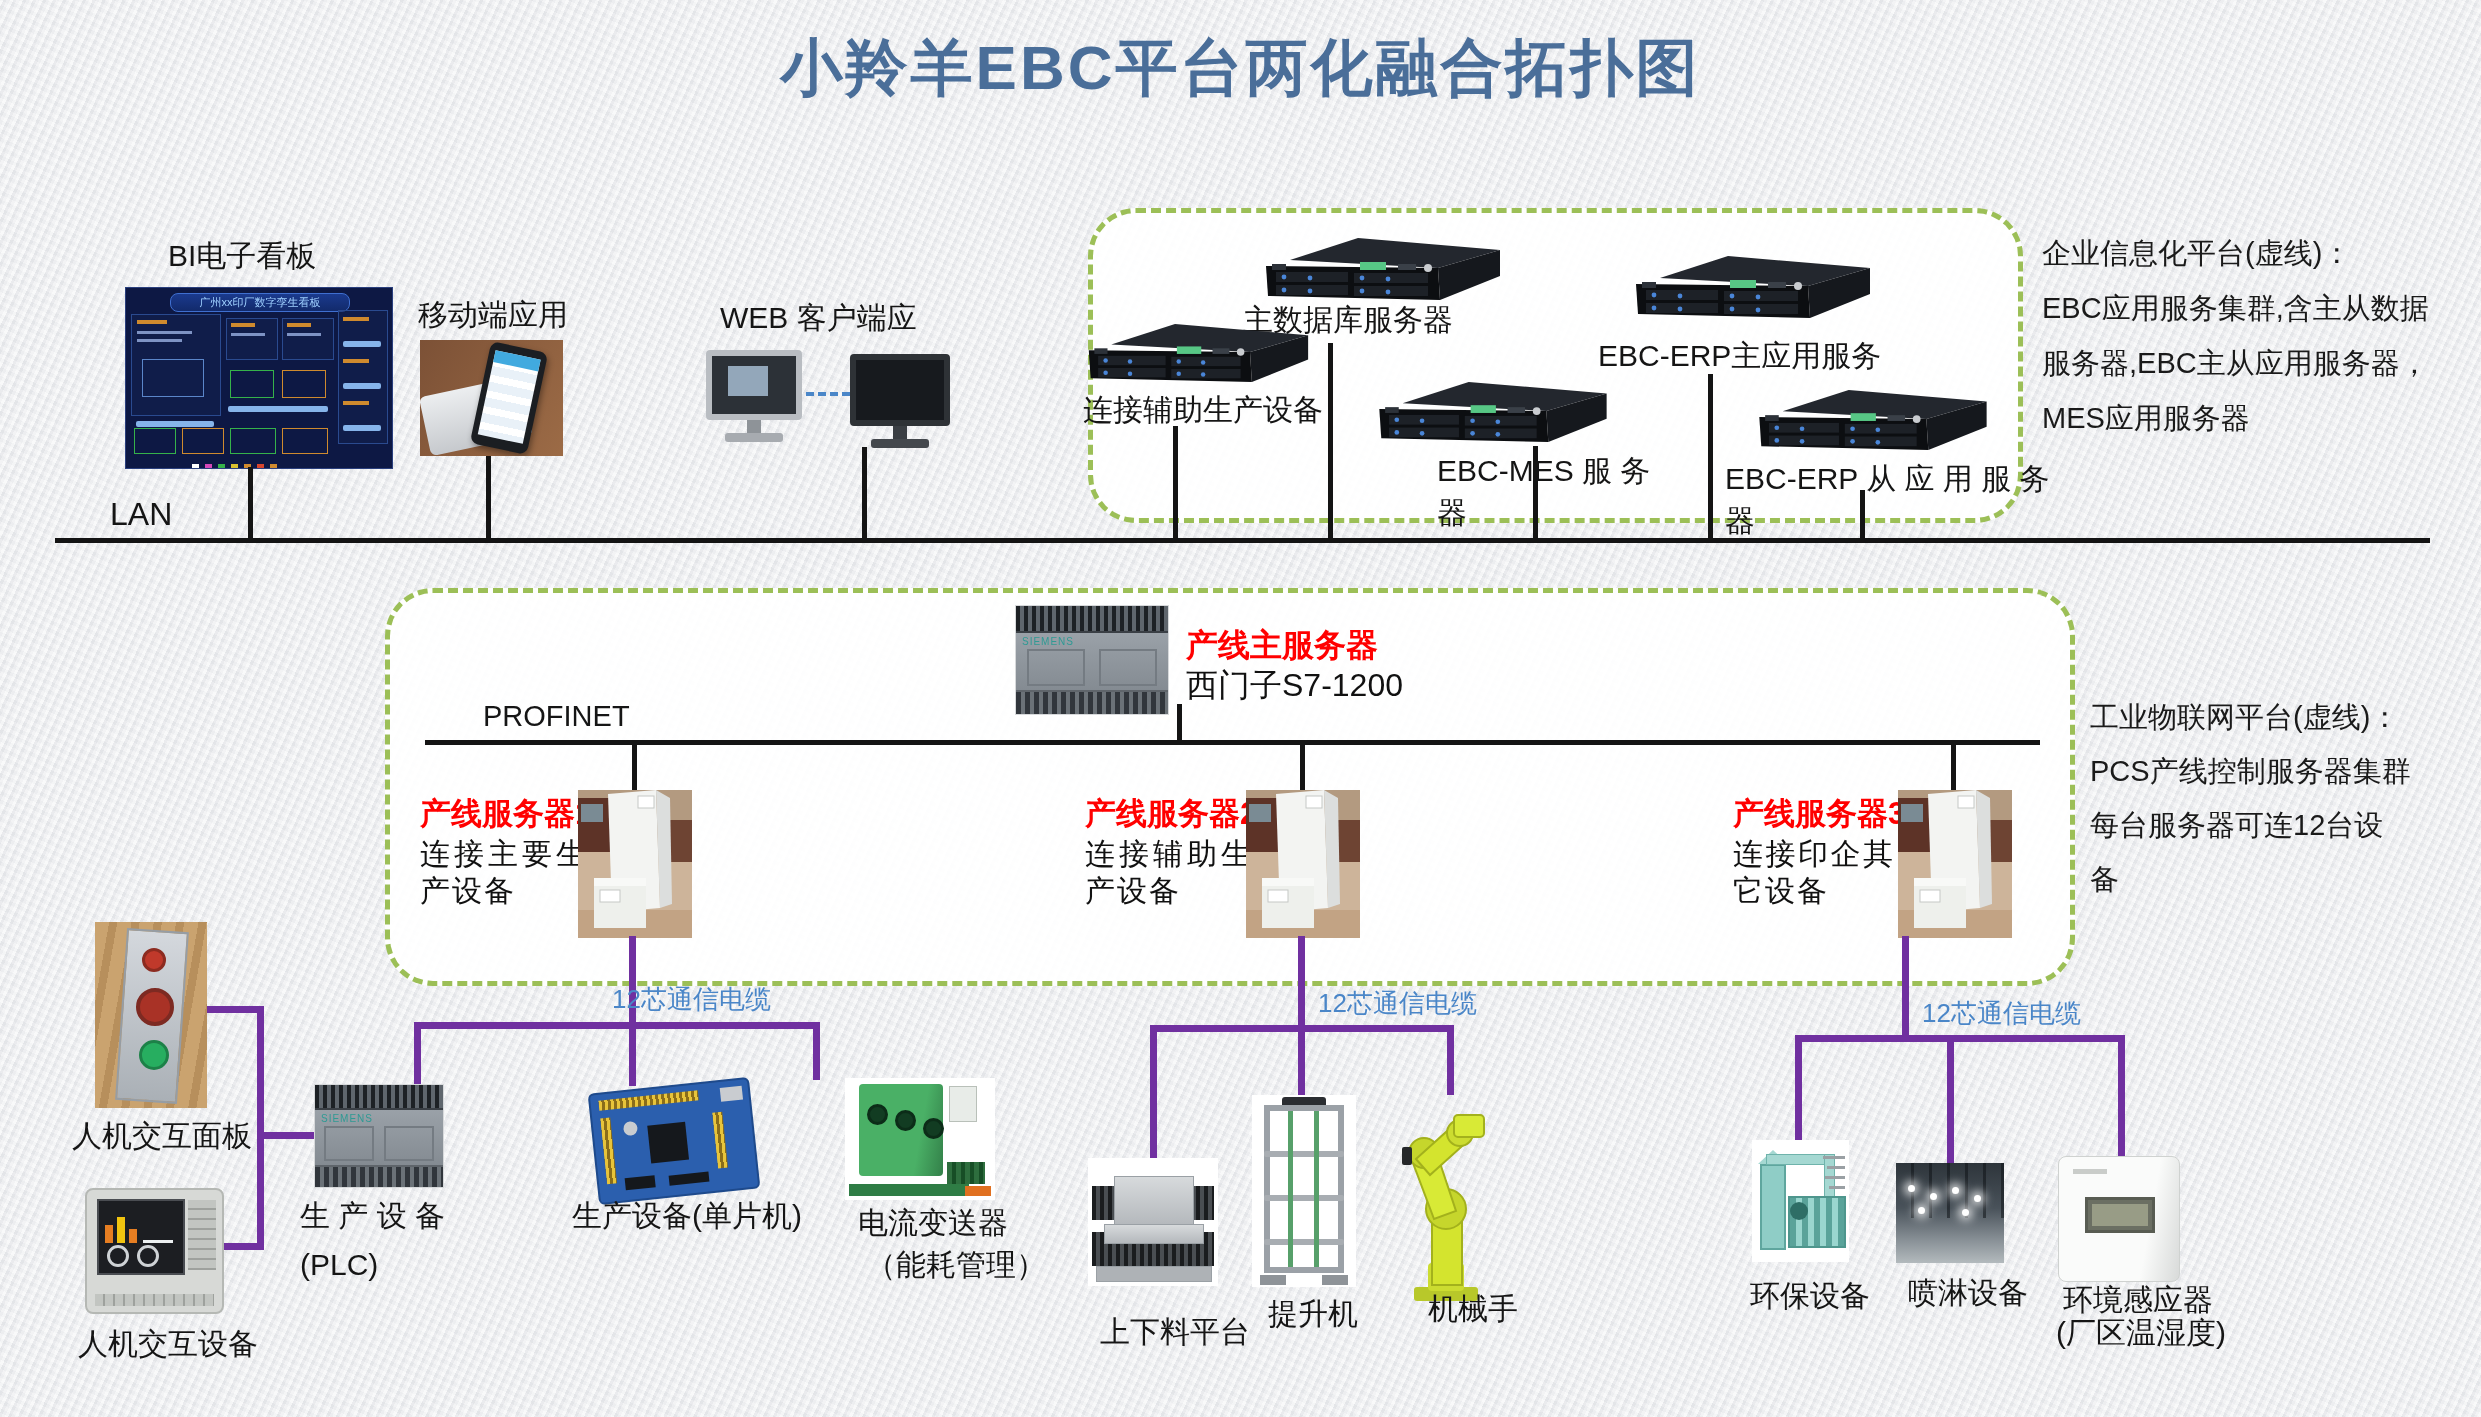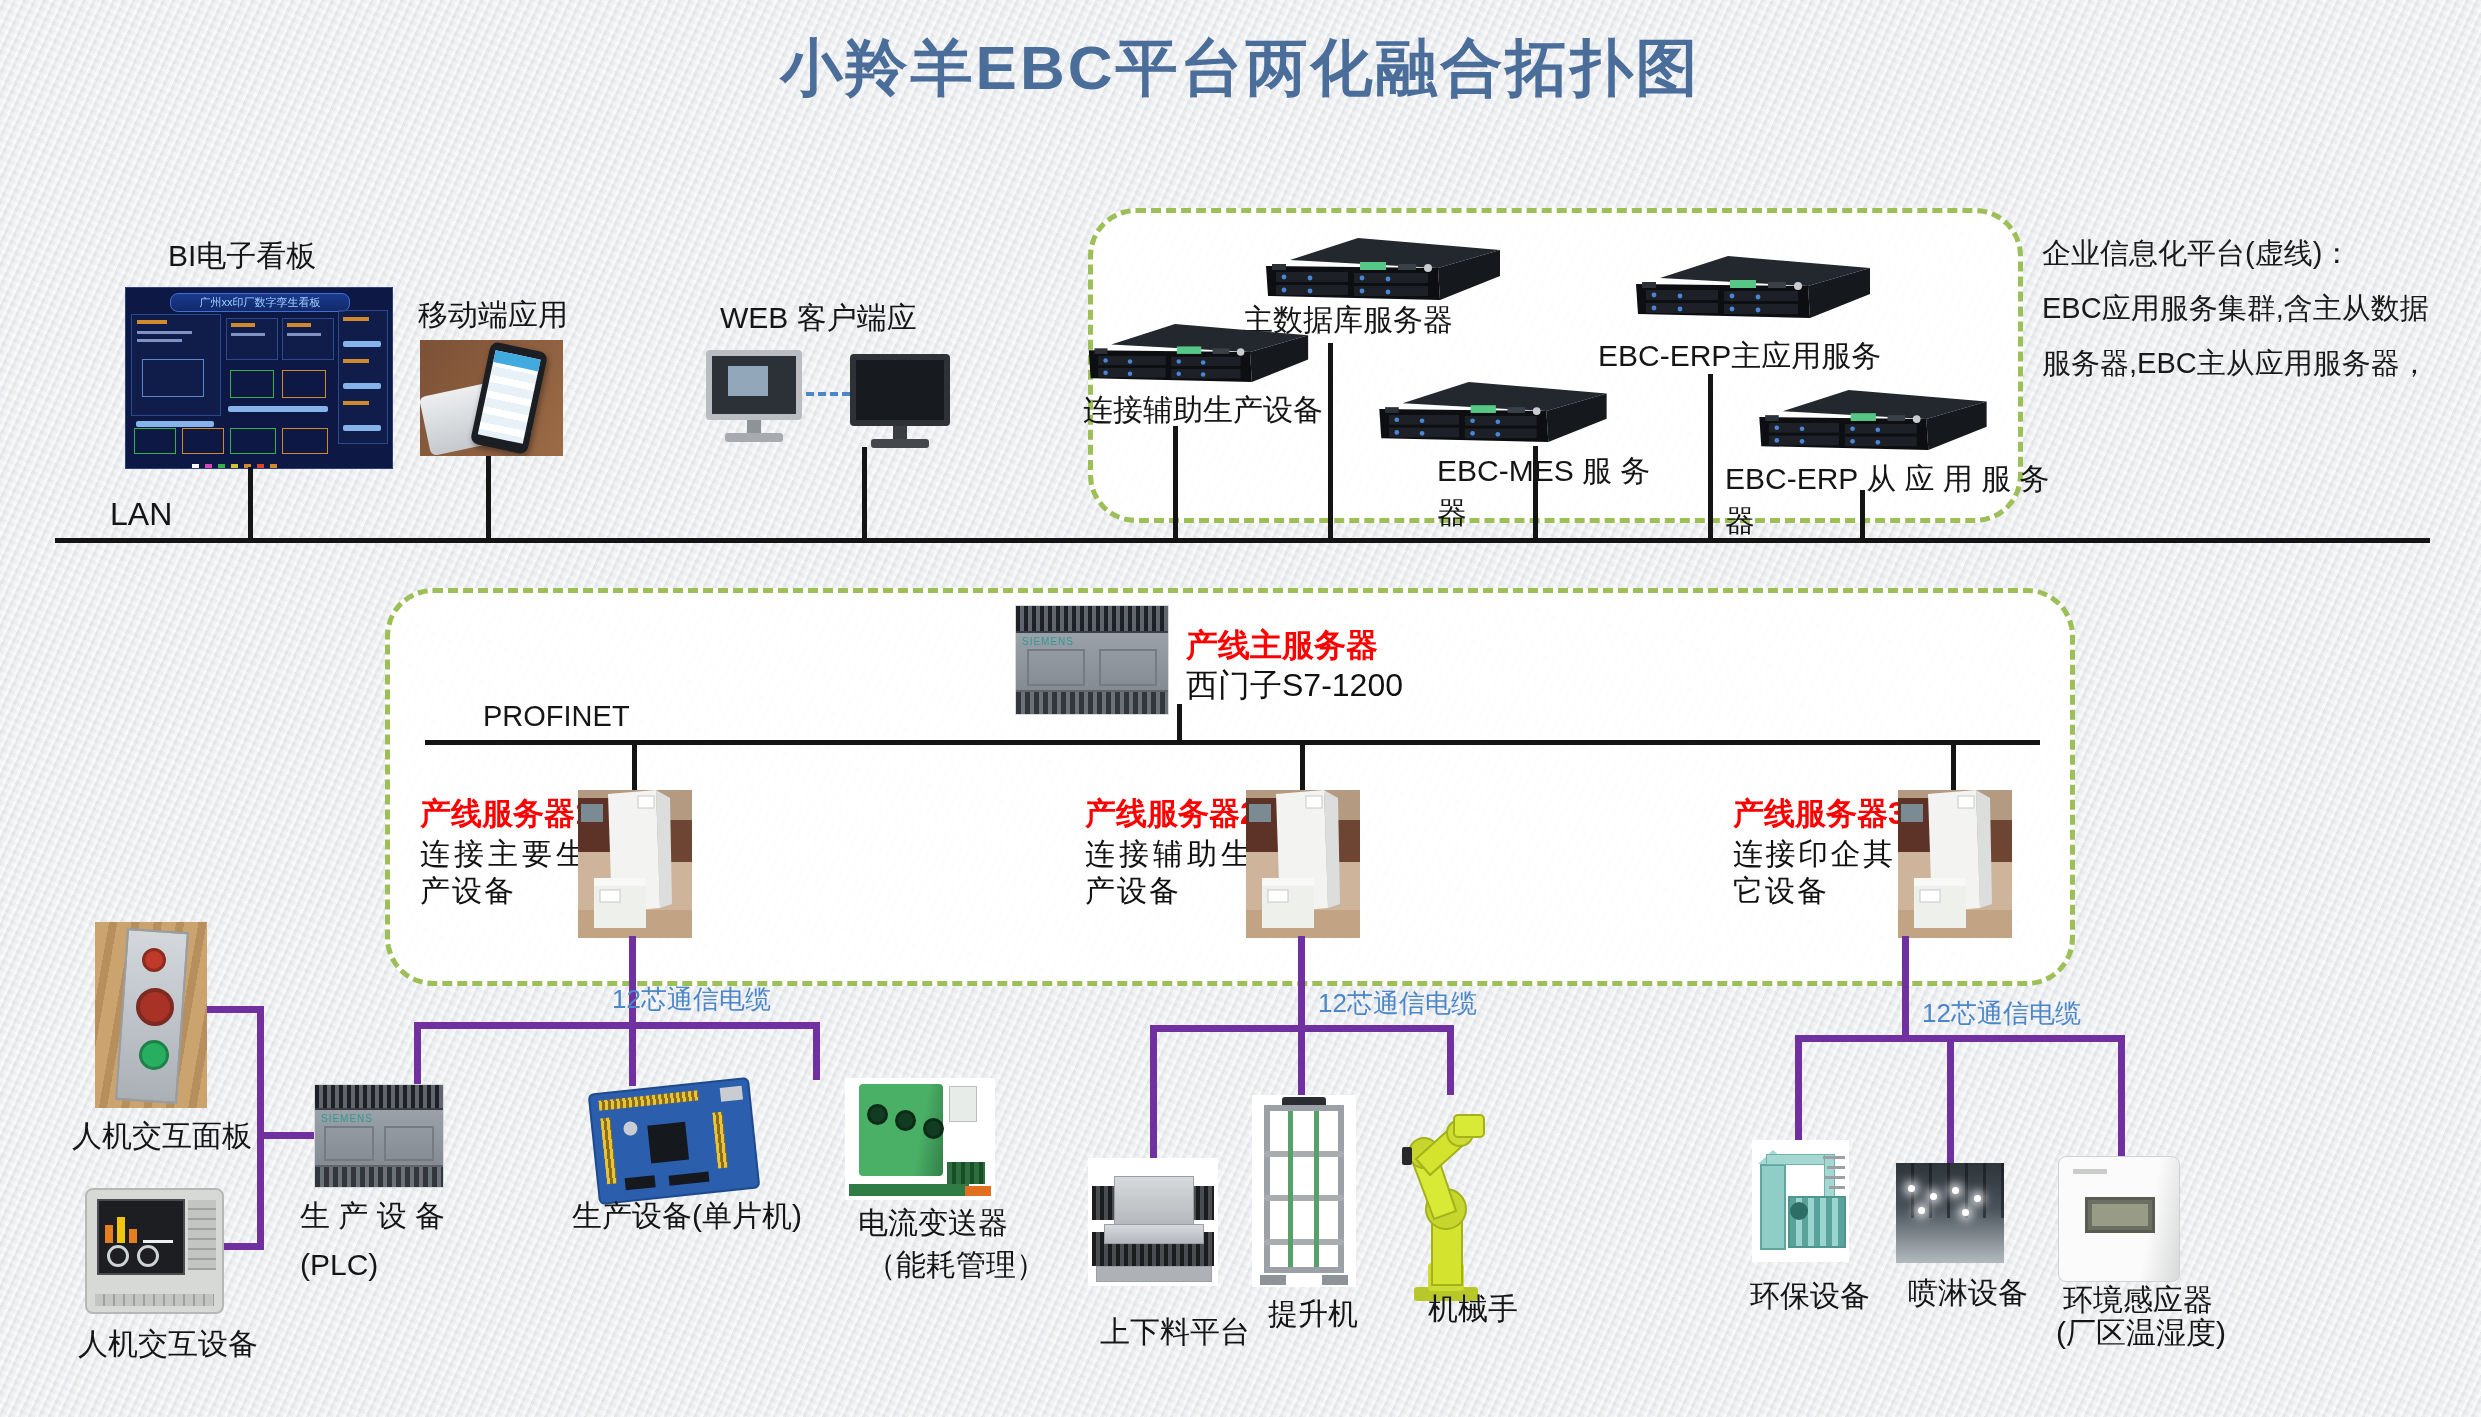--- a/index.html
+++ b/index.html
@@ -277,20 +277,21 @@
     </svg>
   <div class="srv-lbl" style="left:1725px;top:458px">
     <span>EBC-ERP 从 应 用 服 务</span>
     <span>器</span>
   </div>
 
   <div class="note" style="left:2042px;top:226px">
     <div>企业信息化平台(虚线)：</div>
     <div>EBC应用服务集群,含主从数据</div>
     <div>服务器,EBC主从应用服务器，</div>
+    <div>MES应用服务器</div>
   </div>
 
   <div class="lbl" style="left:110px;top:496px;font-size:32px">LAN</div>
   <div class="wire" style="left:55px;top:538px;width:2375px;height:5px"></div>
 
   <div class="wire" style="left:248px;top:467px;width:5px;height:71px"></div>
   <div class="wire" style="left:486px;top:456px;width:5px;height:82px"></div>
   <div class="wire" style="left:862px;top:447px;width:5px;height:91px"></div>
   <div class="wire" style="left:1173px;top:426px;width:5px;height:112px"></div>
   <div class="wire" style="left:1328px;top:343px;width:5px;height:195px"></div>
@@ -334,20 +335,26 @@
 
   <div class="wire" style="left:1951px;top:745px;width:5px;height:47px"></div>
   <div class="abs" style="left:1733px;top:793px;width:162px">
     <div class="lname">产线服务器3</div>
     <div class="ldesc">连接印企其它设备</div>
   </div>
   <svg class="svgimg" style="left:1898px;top:790px;width:114px;height:148px">
       <use href="#cabinet"></use>
     </svg>
 
+  <div class="note" style="left:2090px;top:690px;line-height:54px">
+    <div>工业物联网平台(虚线)：</div>
+    <div>PCS产线控制服务器集群</div>
+    <div>每台服务器可连12台设</div>
+    <div>备</div>
+  </div>
 
   <div class="pwire" style="left:629px;top:936px;width:7px;height:88px"></div>
   <div class="pwire" style="left:414px;top:1022px;width:406px;height:7px"></div>
   <div class="pwire" style="left:414px;top:1022px;width:7px;height:64px"></div>
   <div class="pwire" style="left:629px;top:1029px;width:7px;height:57px"></div>
   <div class="pwire" style="left:813px;top:1022px;width:7px;height:58px"></div>
   <div class="cable-lbl" style="left:612px;top:982px">12芯通信电缆</div>
 
   <div class="pwire" style="left:257px;top:1006px;width:7px;height:244px"></div>
   <div class="pwire" style="left:203px;top:1006px;width:61px;height:7px"></div>

